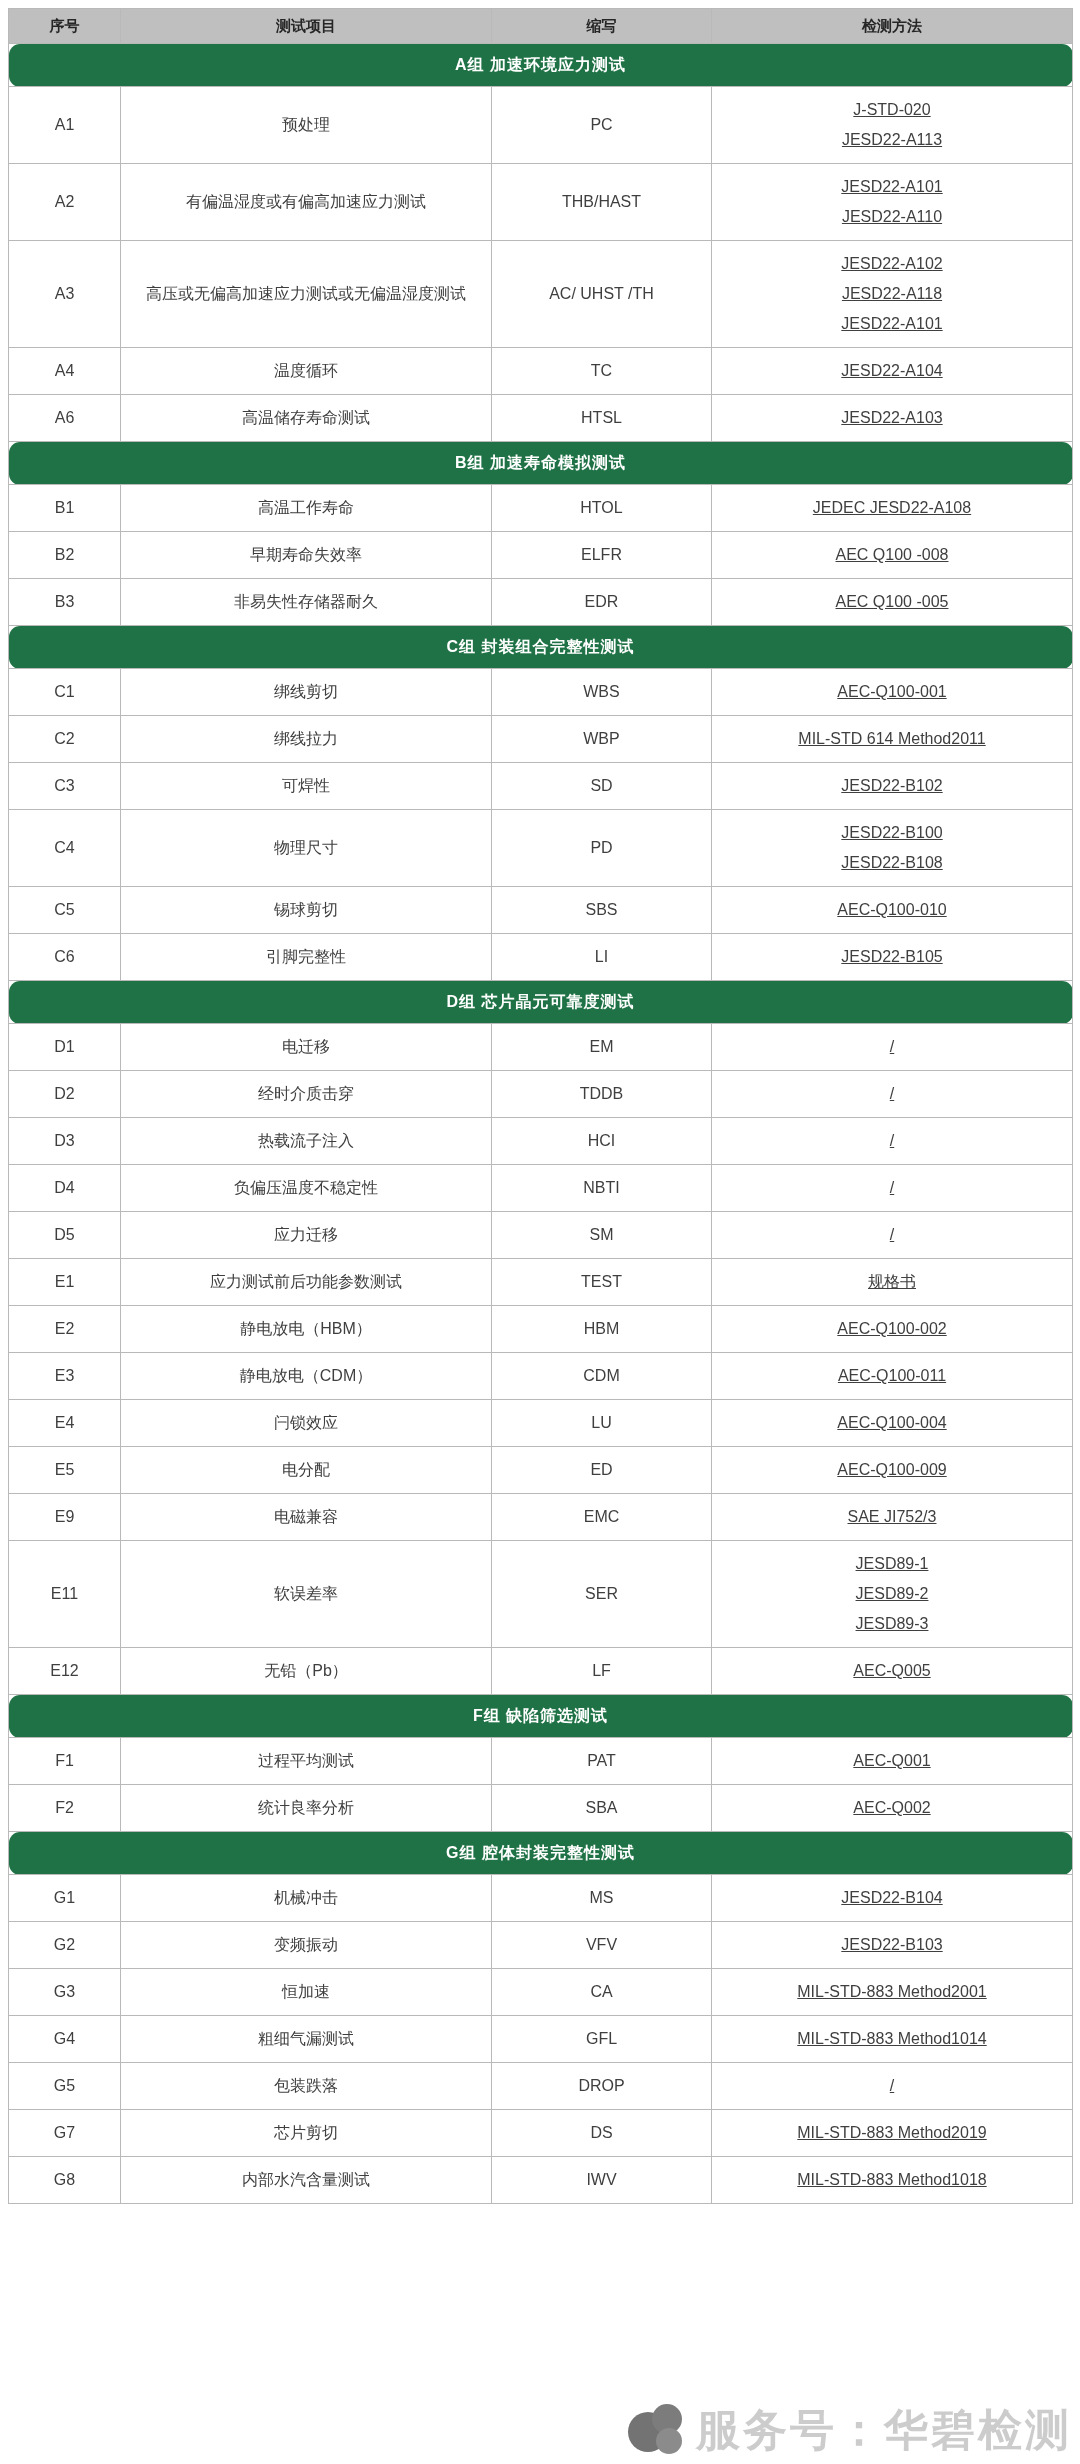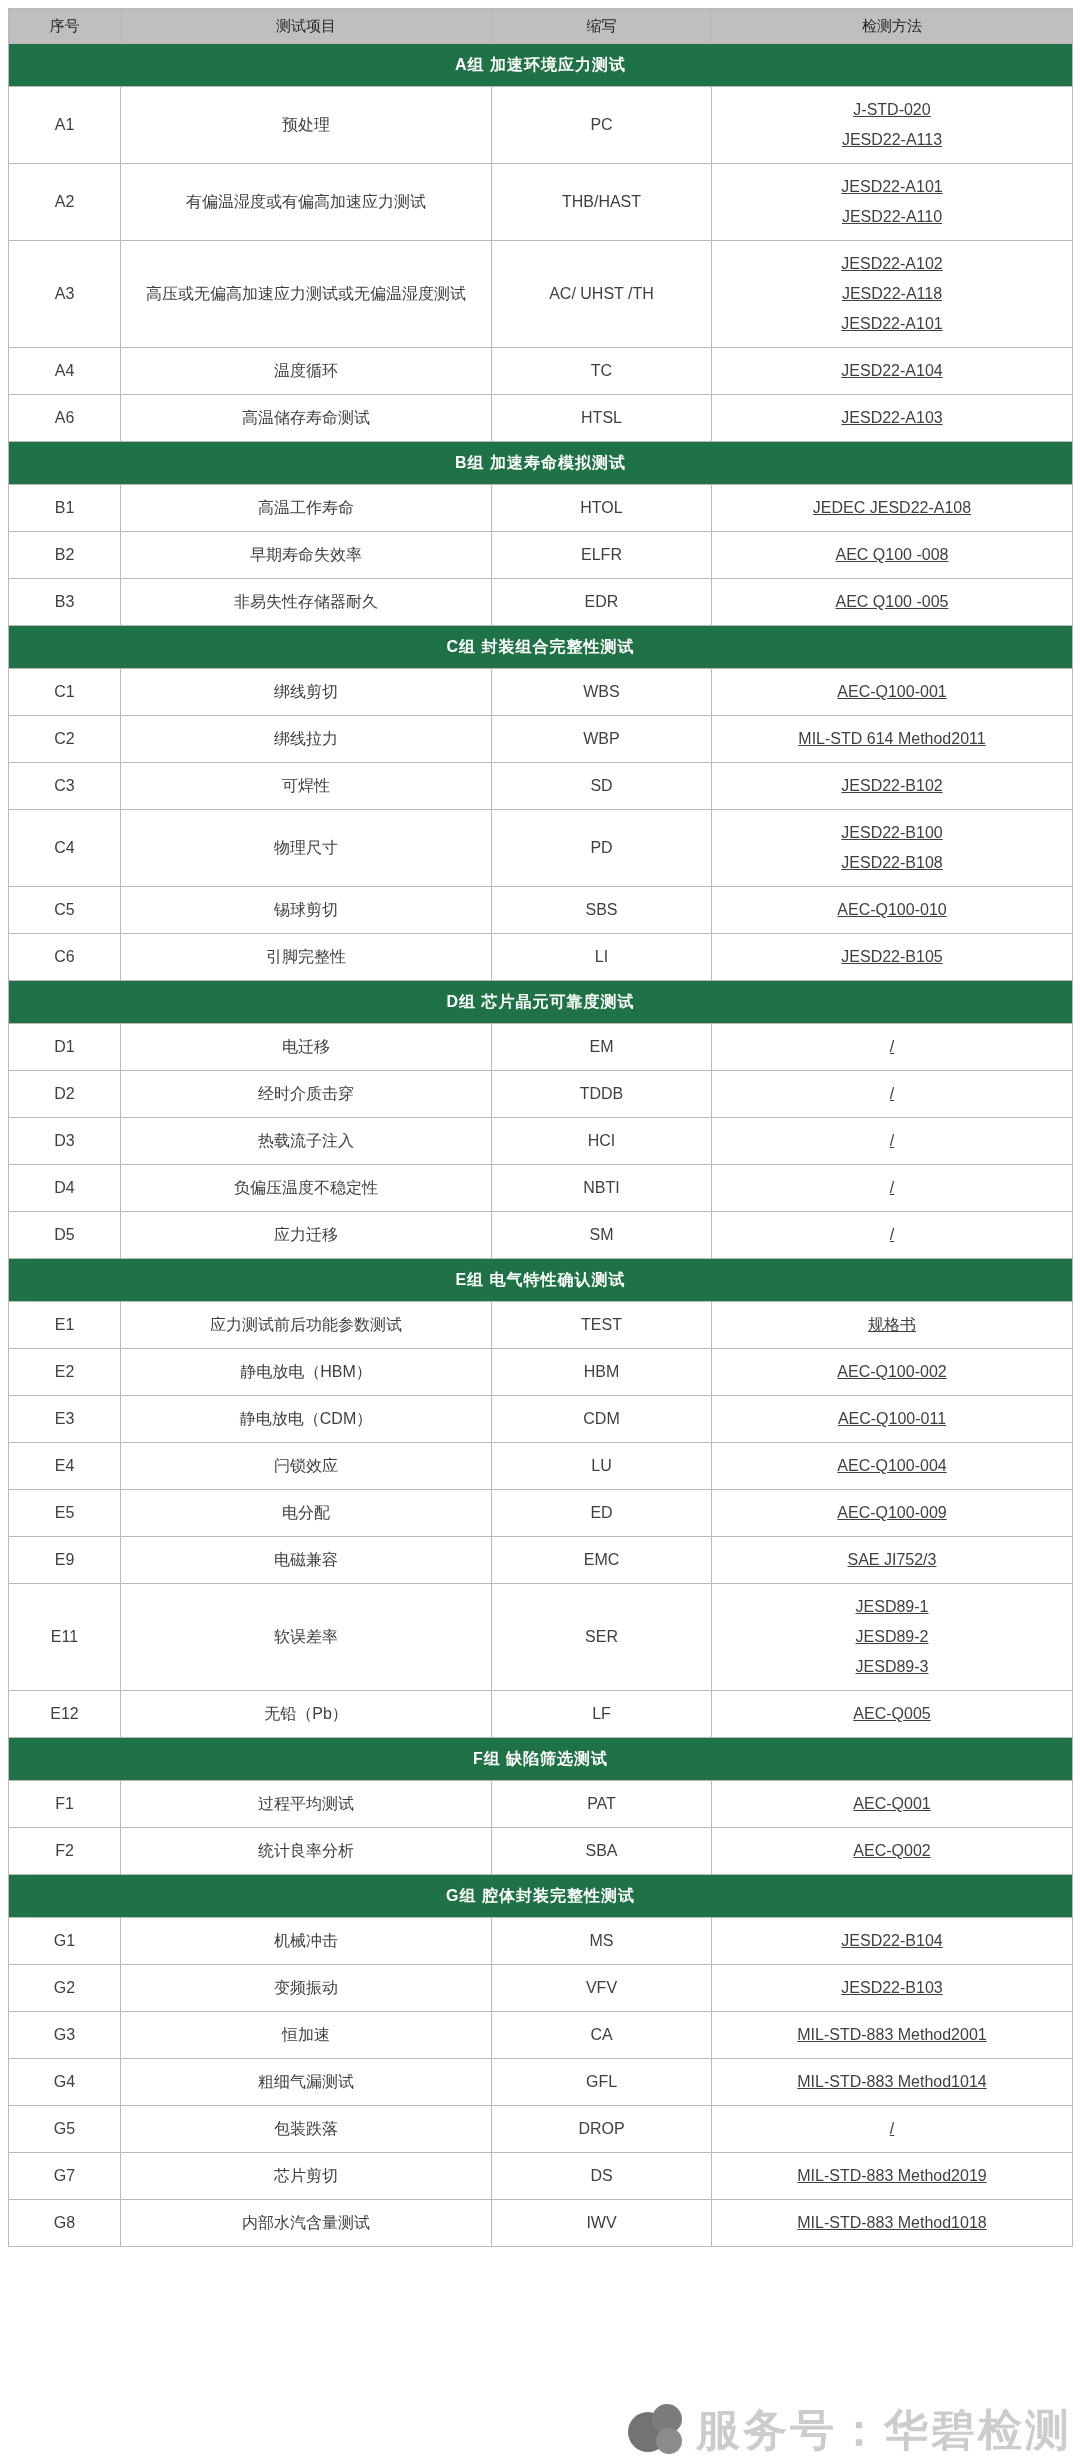--- a/index.html
+++ b/index.html
@@ -17,29 +17,30 @@
   col.c-item{width:371px;}
   col.c-abbr{width:220px;}
   col.c-method{width:361px;}
   th,td{
     border:1px solid #b9b9b9;
     text-align:center;vertical-align:middle;
     overflow:hidden;
   }
   thead th{
     background:#bfbfbf;color:#262626;
-    font-size:15px;font-weight:normal;
+    font-size:15px;font-weight:bold;
     height:30px;padding:2px 4px;
   }
   tbody td{line-height:30px;padding:8px 6px;}
   tr.group-row td{
     background:#1f7245;color:#ffffff;
     font-weight:bold;font-size:16px;
     height:42px;padding:0;line-height:42px;
     letter-spacing:1px;
+    border-radius:11px;
   }
   .method-line{line-height:30px;text-decoration:underline;}
   
   .watermark{
     position:absolute;right:8px;bottom:4px;
     display:flex;align-items:center;gap:8px;
     pointer-events:none;
   }
   .wm-logo{width:60px;height:54px;position:relative;opacity:.78;}
   .wm-logo span{position:absolute;border-radius:50%;display:block;}
@@ -234,23 +235,20 @@
           </td>
         </tr>
         <tr>
           <td>D5</td>
           <td>应力迁移</td>
           <td>SM</td>
           <td>
             <div class="method-line">/</div>
           </td>
         </tr>
-        <tr class="group-row">
-          <td colspan="4">E组 电气特性确认测试</td>
-        </tr>
         <tr>
           <td>E1</td>
           <td>应力测试前后功能参数测试</td>
           <td>TEST</td>
           <td>
             <div class="method-line">规格书</div>
           </td>
         </tr>
         <tr>
           <td>E2</td>

